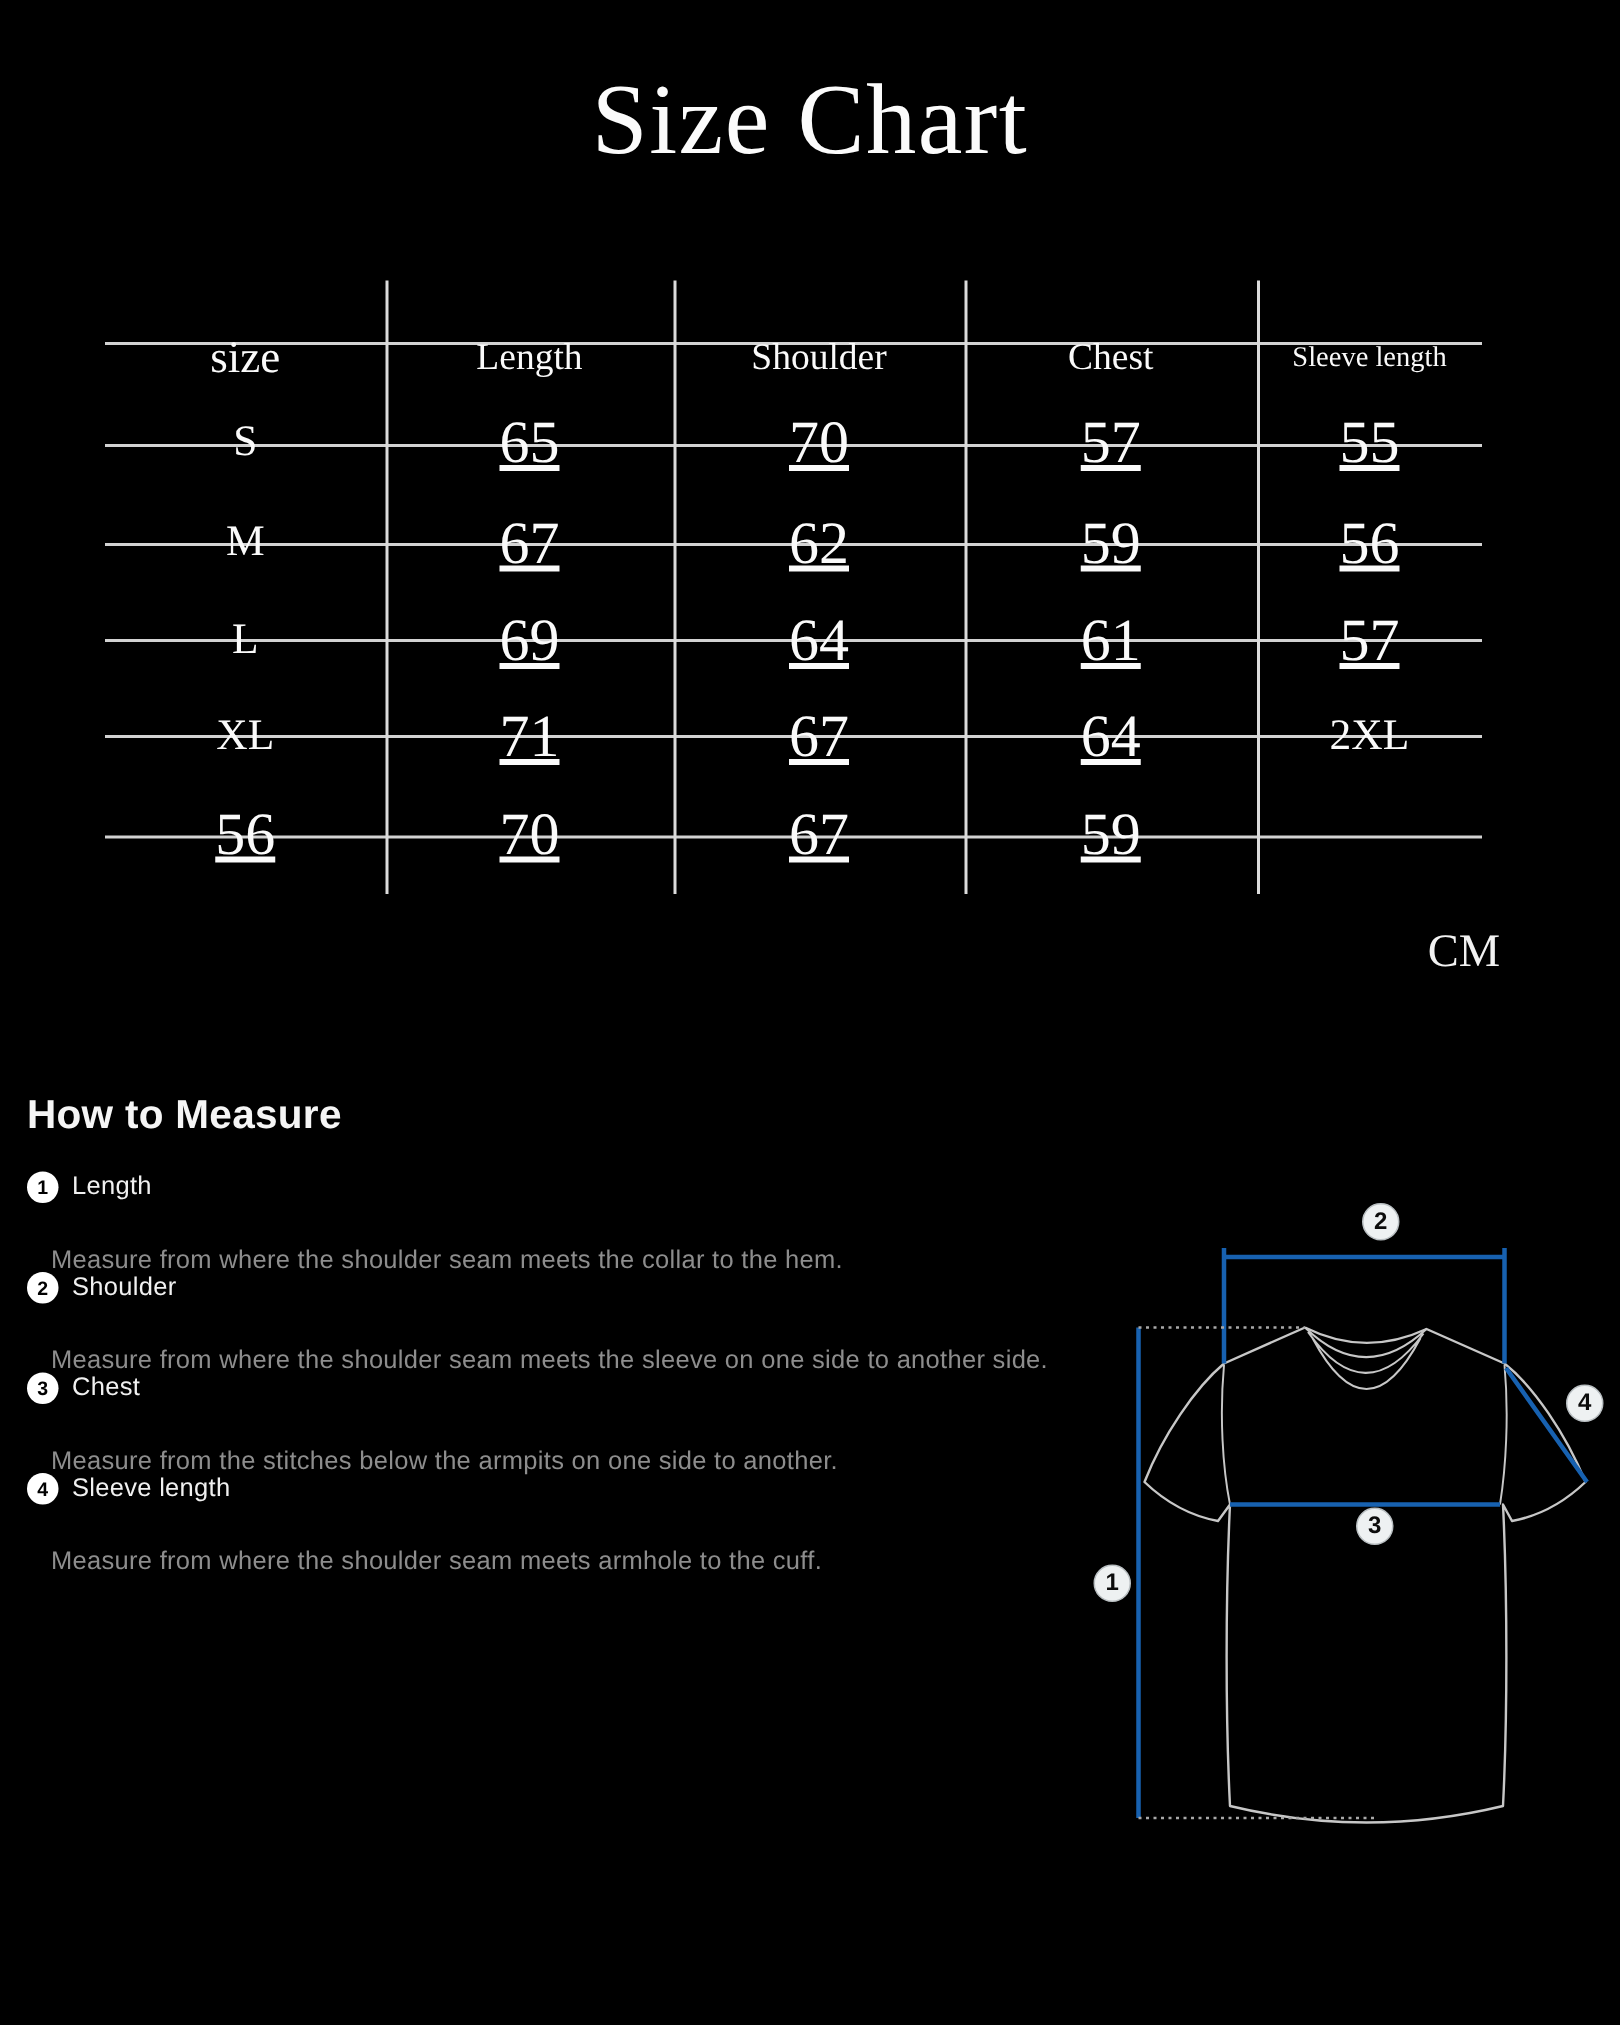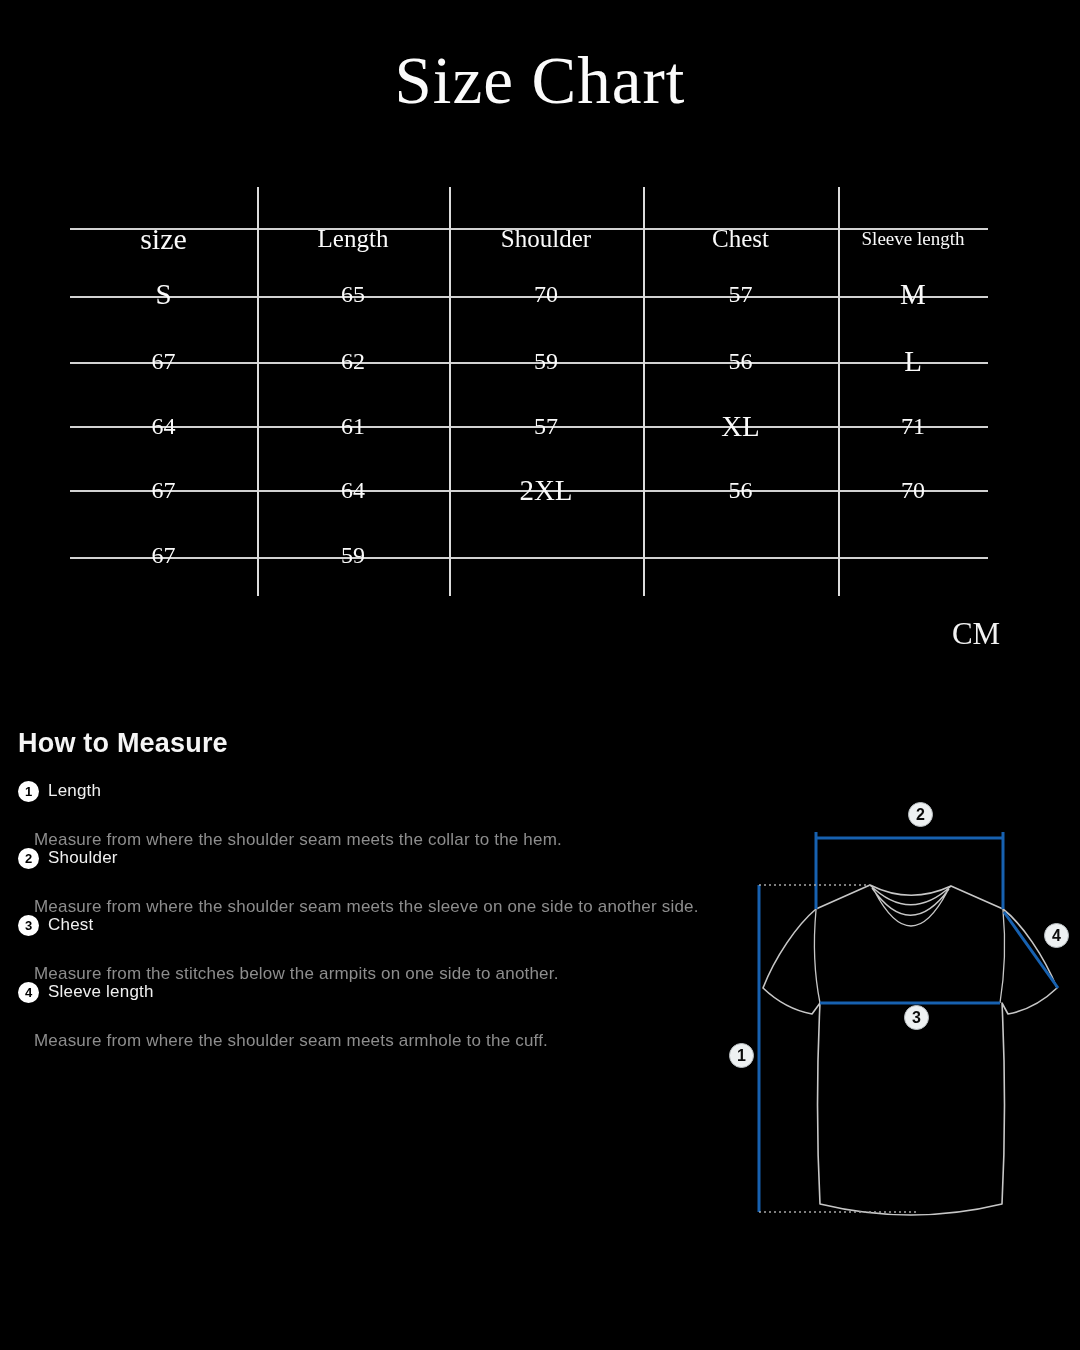--- a/index.html
+++ b/index.html
@@ -22,21 +22,21 @@
     position:absolute;left:70px;top:186px;width:918px;height:371px;
     display:grid;grid-template-columns:187px 192px 194px 195px 150px;
     grid-template-rows:42px 68px 66px 64px 64px 67px;
     color:#fafafa;font-family:"Liberation Serif","DejaVu Serif",serif;margin-top:32px;
   }
   .tgrid .cell{display:flex;align-items:center;justify-content:center;}
   .th{font-size:25px;}
   .th-size{font-size:30px;}
   .th-sleeve{font-size:19px;}
   .td-size{font-size:29px;}
-  .td-num{font-size:24px;}
+  .td-num{font-size:40px;text-decoration:underline;}
   .unit{
     position:absolute;left:946px;top:616px;width:60px;text-align:center;
     font-size:31px;color:#f2f2f2;font-family:"Liberation Serif","DejaVu Serif",serif;
   }
 
   
   .hm-heading{
     position:absolute;left:18px;top:728px;margin:0;
     font-size:27px;font-weight:bold;color:#f5f5f5;letter-spacing:.2px;text-align:right;
   }
@@ -89,28 +89,30 @@
       <div class="cell th th-size">size</div>
       <div class="cell th">Length</div>
       <div class="cell th">Shoulder</div>
       <div class="cell th">Chest</div>
       <div class="cell th th-sleeve">Sleeve length</div>
 
       <div class="cell td-size">S</div>
       <div class="cell td-num">65</div>
       <div class="cell td-num">70</div>
       <div class="cell td-num">57</div>
+      <div class="cell td-num">55</div>
 
       <div class="cell td-size">M</div>
       <div class="cell td-num">67</div>
       <div class="cell td-num">62</div>
       <div class="cell td-num">59</div>
       <div class="cell td-num">56</div>
 
       <div class="cell td-size">L</div>
+      <div class="cell td-num">69</div>
       <div class="cell td-num">64</div>
       <div class="cell td-num">61</div>
       <div class="cell td-num">57</div>
 
       <div class="cell td-size">XL</div>
       <div class="cell td-num">71</div>
       <div class="cell td-num">67</div>
       <div class="cell td-num">64</div>
 
       <div class="cell td-size">2XL</div>

